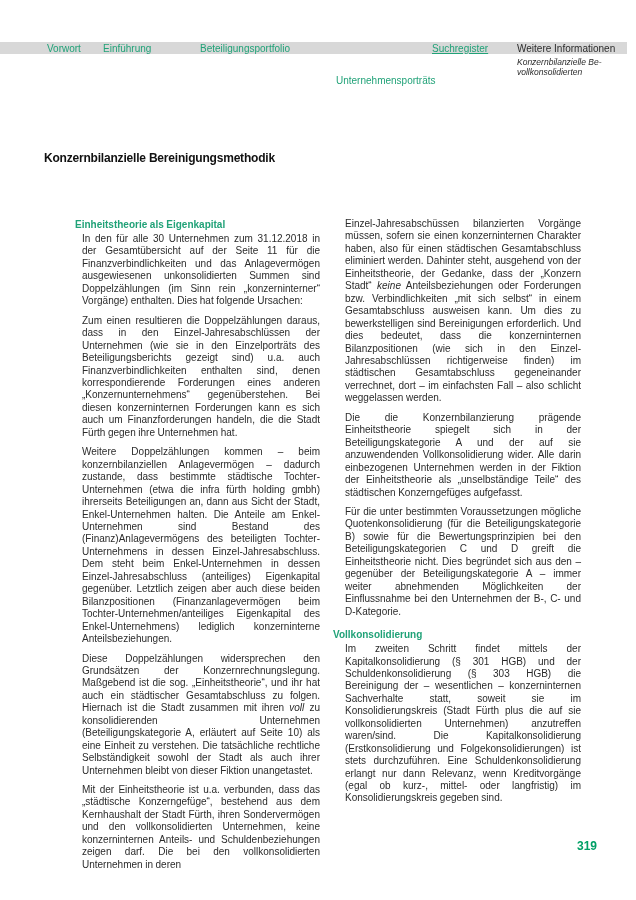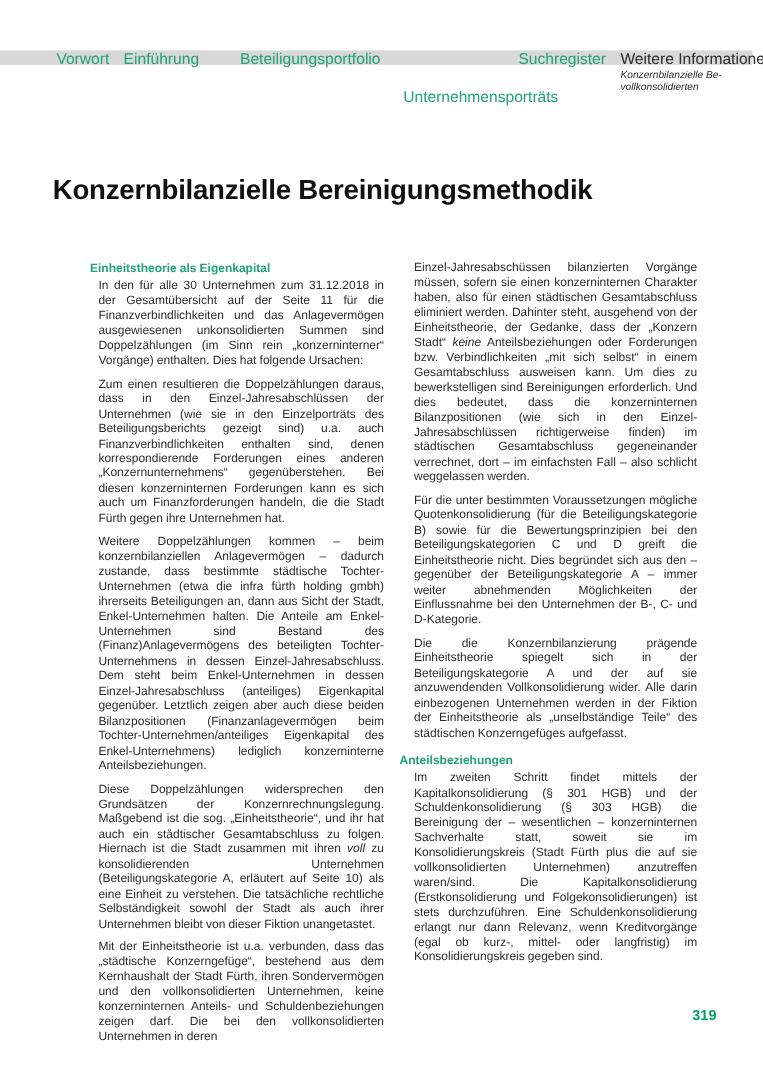--- a/index.html
+++ b/index.html
@@ -6,37 +6,37 @@
   .page{
     position:relative;width:636px;height:900px;background:#ffffff;overflow:hidden;
     font-family:"Liberation Sans", sans-serif;color:#2b2b2b;
   }
   
   .topbar{
     position:absolute;left:0;top:42px;width:627px;height:12px;
     background:#d8d8d8;
   }
   .topbar .nav-item{
-    position:absolute;top:1.5px;font-size:13px;line-height:9px;
+    position:absolute;top:1.5px;font-size:10px;line-height:9px;
     color:#21a278;text-decoration:none;cursor:pointer;white-space:nowrap;text-align:center;
   }
   .topbar .nav-item:nth-child(1){left:47px;}
   .topbar .nav-item:nth-child(2){left:103px;}
   .topbar .nav-item:nth-child(3){left:200px;}
   .topbar .nav-item:nth-child(4){left:336px;margin-top:32px;}
-  .topbar .nav-item:nth-child(5){left:432px;}
+  .topbar .nav-item:nth-child(5){left:432px;text-decoration:underline;}
   .topbar .nav-item.current{left:517px;color:#2b2b2b;}
   .subsection{
     position:absolute;left:517px;top:57px;width:110px;
     font-size:8.5px;line-height:10px;color:#2b2b2b;font-style:italic;
   }
   
   .title{
     position:absolute;left:44px;top:148px;margin:0;
-    font-size:23px;line-height:21px;font-weight:bold;color:#111111;
+    font-size:12px;line-height:21px;font-weight:bold;color:#111111;
     letter-spacing:-0.2px;white-space:nowrap;
   }
   
   .col{
     position:absolute;top:218px;
     font-size:10px;line-height:12.45px;text-align:justify;
     hyphens:auto;-webkit-hyphens:auto;word-spacing:-0.2px;color:#2b2b2b;
   }
   .col.left{left:82px;width:238px;}
   .col.right{left:345px;width:236px;}
@@ -79,21 +79,21 @@
     <h2>Einheitstheorie als Eigenkapital</h2>
     <p>In den für alle 30 Unternehmen zum 31.12.2018 in der Gesamtübersicht auf der Seite 11 für die Finanzverbindlichkeiten und das Anlagevermögen ausgewiesenen unkonsolidierten Summen sind Doppelzählungen (im Sinn rein „konzerninterner“ Vorgänge) enthalten. Dies hat folgende Ursachen:</p>
     <p>Zum einen resultieren die Doppelzählungen daraus, dass in den Einzel-Jahresabschlüssen der Unternehmen (wie sie in den Einzelporträts des Beteiligungsberichts gezeigt sind) u.a. auch Finanzverbindlichkeiten enthalten sind, denen korrespondierende Forderungen eines anderen „Konzernunternehmens“ gegenüberstehen. Bei diesen konzerninternen Forderungen kann es sich auch um Finanzforderungen handeln, die die Stadt Fürth gegen ihre Unternehmen hat.</p>
     <p>Weitere Doppelzählungen kommen – beim konzernbilanziellen Anlagevermögen – dadurch zustande, dass bestimmte städtische Tochter-Unternehmen (etwa die infra fürth holding gmbh) ihrerseits Beteiligungen an, dann aus Sicht der Stadt, Enkel-Unternehmen halten. Die Anteile am Enkel-Unternehmen sind Bestand des (Finanz)Anlagevermögens des beteiligten Tochter-Unternehmens in dessen Einzel-Jahresabschluss. Dem steht beim Enkel-Unternehmen in dessen Einzel-Jahresabschluss (anteiliges) Eigenkapital gegenüber. Letztlich zeigen aber auch diese beiden Bilanzpositionen (Finanzanlagevermögen beim Tochter-Unternehmen/anteiliges Eigenkapital des Enkel-Unternehmens) lediglich konzerninterne Anteilsbeziehungen.</p>
     <p>Diese Doppelzählungen widersprechen den Grundsätzen der Konzernrechnungslegung. Maßgebend ist die sog. „Einheitstheorie“, und ihr hat auch ein städtischer Gesamtabschluss zu folgen. Hiernach ist die Stadt zusammen mit ihren <em>voll</em> zu konsolidierenden Unternehmen (Beteiligungskategorie A, erläutert auf Seite 10) als eine Einheit zu verstehen. Die tatsächliche rechtliche Selbständigkeit sowohl der Stadt als auch ihrer Unternehmen bleibt von dieser Fiktion unangetastet.</p>
     <p>Mit der Einheitstheorie ist u.a. verbunden, dass das „städtische Konzerngefüge“, bestehend aus dem Kernhaushalt der Stadt Fürth, ihren Sondervermögen und den vollkonsolidierten Unternehmen, keine konzerninternen Anteils- und Schuldenbeziehungen zeigen darf. Die bei den vollkonsolidierten Unternehmen in deren</p>
   </div>
 
   <div class="col right">
     <p>Einzel-Jahresabschüssen bilanzierten Vorgänge müssen, sofern sie einen konzerninternen Charakter haben, also für einen städtischen Gesamtabschluss eliminiert werden. Dahinter steht, ausgehend von der Einheitstheorie, der Gedanke, dass der „Konzern Stadt“ <em>keine</em> Anteilsbeziehungen oder Forderungen bzw. Verbindlichkeiten „mit sich selbst“ in einem Gesamtabschluss ausweisen kann. Um dies zu bewerkstelligen sind Bereinigungen erforderlich. Und dies bedeutet, dass die konzerninternen Bilanzpositionen (wie sich in den Einzel-Jahresabschlüssen richtigerweise finden) im städtischen Gesamtabschluss gegeneinander verrechnet, dort – im einfachsten Fall – also schlicht weggelassen werden.</p>
+    <p>Die die Konzernbilanzierung prägende Einheitstheorie spiegelt sich in der Beteiligungskategorie A und der auf sie anzuwendenden Vollkonsolidierung wider. Alle darin einbezogenen Unternehmen werden in der Fiktion der Einheitstheorie als „unselbständige Teile“ des städtischen Konzerngefüges aufgefasst.</p>
     <p>Für die unter bestimmten Voraussetzungen mögliche Quotenkonsolidierung (für die Beteiligungskategorie B) sowie für die Bewertungsprinzipien bei den Beteiligungskategorien C und D greift die Einheitstheorie nicht. Dies begründet sich aus den – gegenüber der Beteiligungskategorie A – immer weiter abnehmenden Möglichkeiten der Einflussnahme bei den Unternehmen der B-, C- und D-Kategorie.</p>
-    <p>Die die Konzernbilanzierung prägende Einheitstheorie spiegelt sich in der Beteiligungskategorie A und der auf sie anzuwendenden Vollkonsolidierung wider. Alle darin einbezogenen Unternehmen werden in der Fiktion der Einheitstheorie als „unselbständige Teile“ des städtischen Konzerngefüges aufgefasst.</p>
-    <h2 class="mid">Anteilsbeziehungen</h2>
+    <h2 class="mid">Vollkonsolidierung</h2>
     <p>Im zweiten Schritt findet mittels der Kapitalkonsolidierung (§ 301 HGB) und der Schuldenkonsolidierung (§ 303 HGB) die Bereinigung der – wesentlichen – konzerninternen Sachverhalte statt, soweit sie im Konsolidierungskreis (Stadt Fürth plus die auf sie vollkonsolidierten Unternehmen) anzutreffen waren/sind. Die Kapitalkonsolidierung (Erstkonsolidierung und Folgekonsolidierungen) ist stets durchzuführen. Eine Schuldenkonsolidierung erlangt nur dann Relevanz, wenn Kreditvorgänge (egal ob kurz-, mittel- oder langfristig) im Konsolidierungskreis gegeben sind.</p>
   </div>
 
   <div class="pageno">319</div>
 
 </div>
 
 </body></html>

